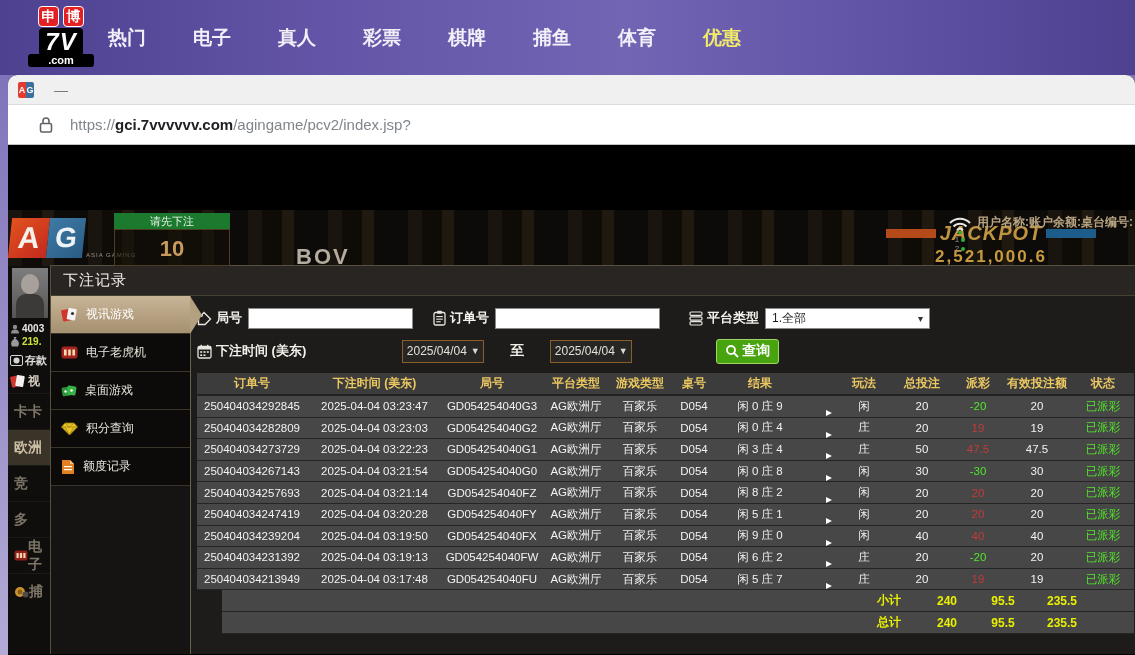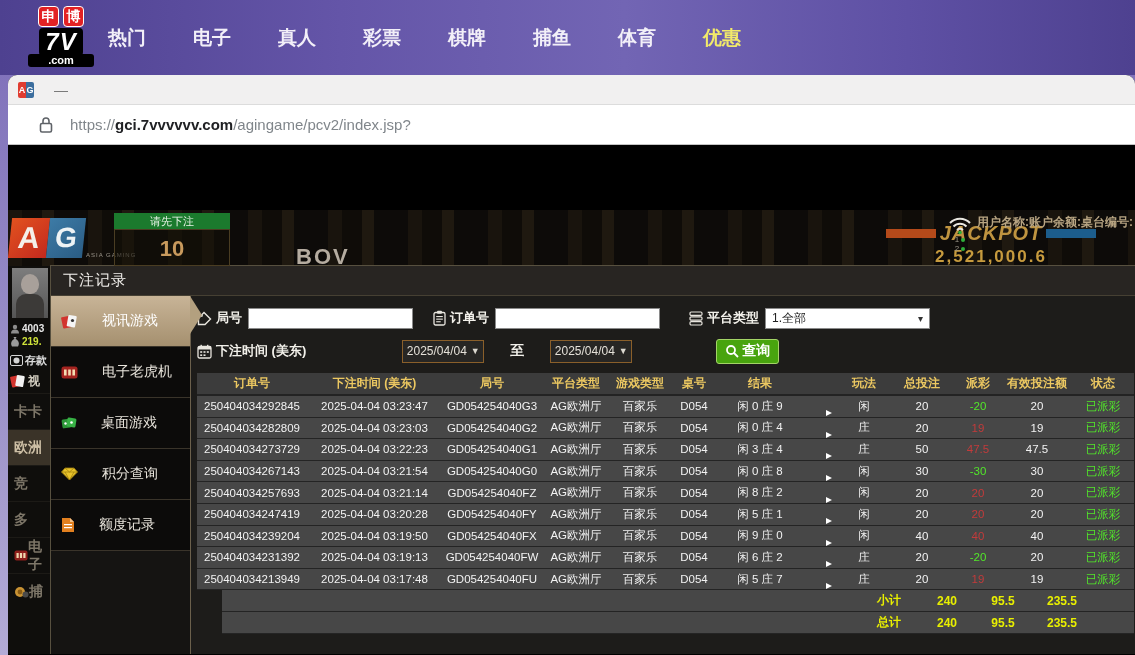--- a/index.html
+++ b/index.html
@@ -79,22 +79,22 @@
   .video-label { color:#cfcabd; font-size:12px; font-weight:bold; }
   .lobby-menu-item { height:36px; display:flex; align-items:center; padding-left:6px; color:#7d7668; font-size:14px; font-weight:bold; border-top:1px solid #1c1a16; }
   .lobby-menu-item.active { background:#3a3328; color:#cdbfa5; }
   .mini-icon { flex:0 0 auto; display:flex; }
   
   .modal { position:absolute; left:42px; top:120px; right:0; height:400px; background:#1d1c1a; border:1px solid #57503f; border-right:none; }
   .modal-titlebar { height:30px; background:#282522; border-bottom:1px solid #464033; display:flex; align-items:center; padding-left:12px; }
   .modal-title { color:#f2f0ec; font-size:15px; letter-spacing:1px; }
   .modal-body { display:flex; height:359px; }
   .side-menu { width:140px; background:#0c0b0a; border-right:1px solid #6b604c; display:flex; flex-direction:column; }
-  .side-item { position:relative; height:51px; display:flex; align-items:center; gap:24px; padding-left:10px;
-    color:#e9e5dc; font-size:14px; border-bottom:1px solid #3a342a; cursor:pointer; background:#0c0b0a; }
+  .side-item { position:relative; height:38px; display:flex; align-items:center; gap:8px; padding-left:10px;
+    color:#e9e5dc; font-size:12px; border-bottom:1px solid #3a342a; cursor:pointer; background:#0c0b0a; }
   .side-item.active { background:linear-gradient(180deg,#c8b497,#a8947... ) }
   .side-item.active { background:linear-gradient(180deg,#c8b497,#a5906f); color:#fff; }
   .side-item.active::after { content:""; position:absolute; right:-12px; top:0; border-top:19px solid transparent;
     border-bottom:19px solid transparent; border-left:12px solid #b3a07f; z-index:3; }
   .side-filler { flex:1; background:#151412; }
   .modal-main { flex:1; padding:8px 0 0 6px; position:relative; }
   .filter-row { display:flex; align-items:center; }
   .filter-row.r1 { margin-top:2px; height:24px; }
   .filter-row.r2 { margin-top:8px; height:26px; }
   .f-label { color:#f2f0ea; font-size:13px; font-weight:bold; display:flex; align-items:center; gap:4px; }

